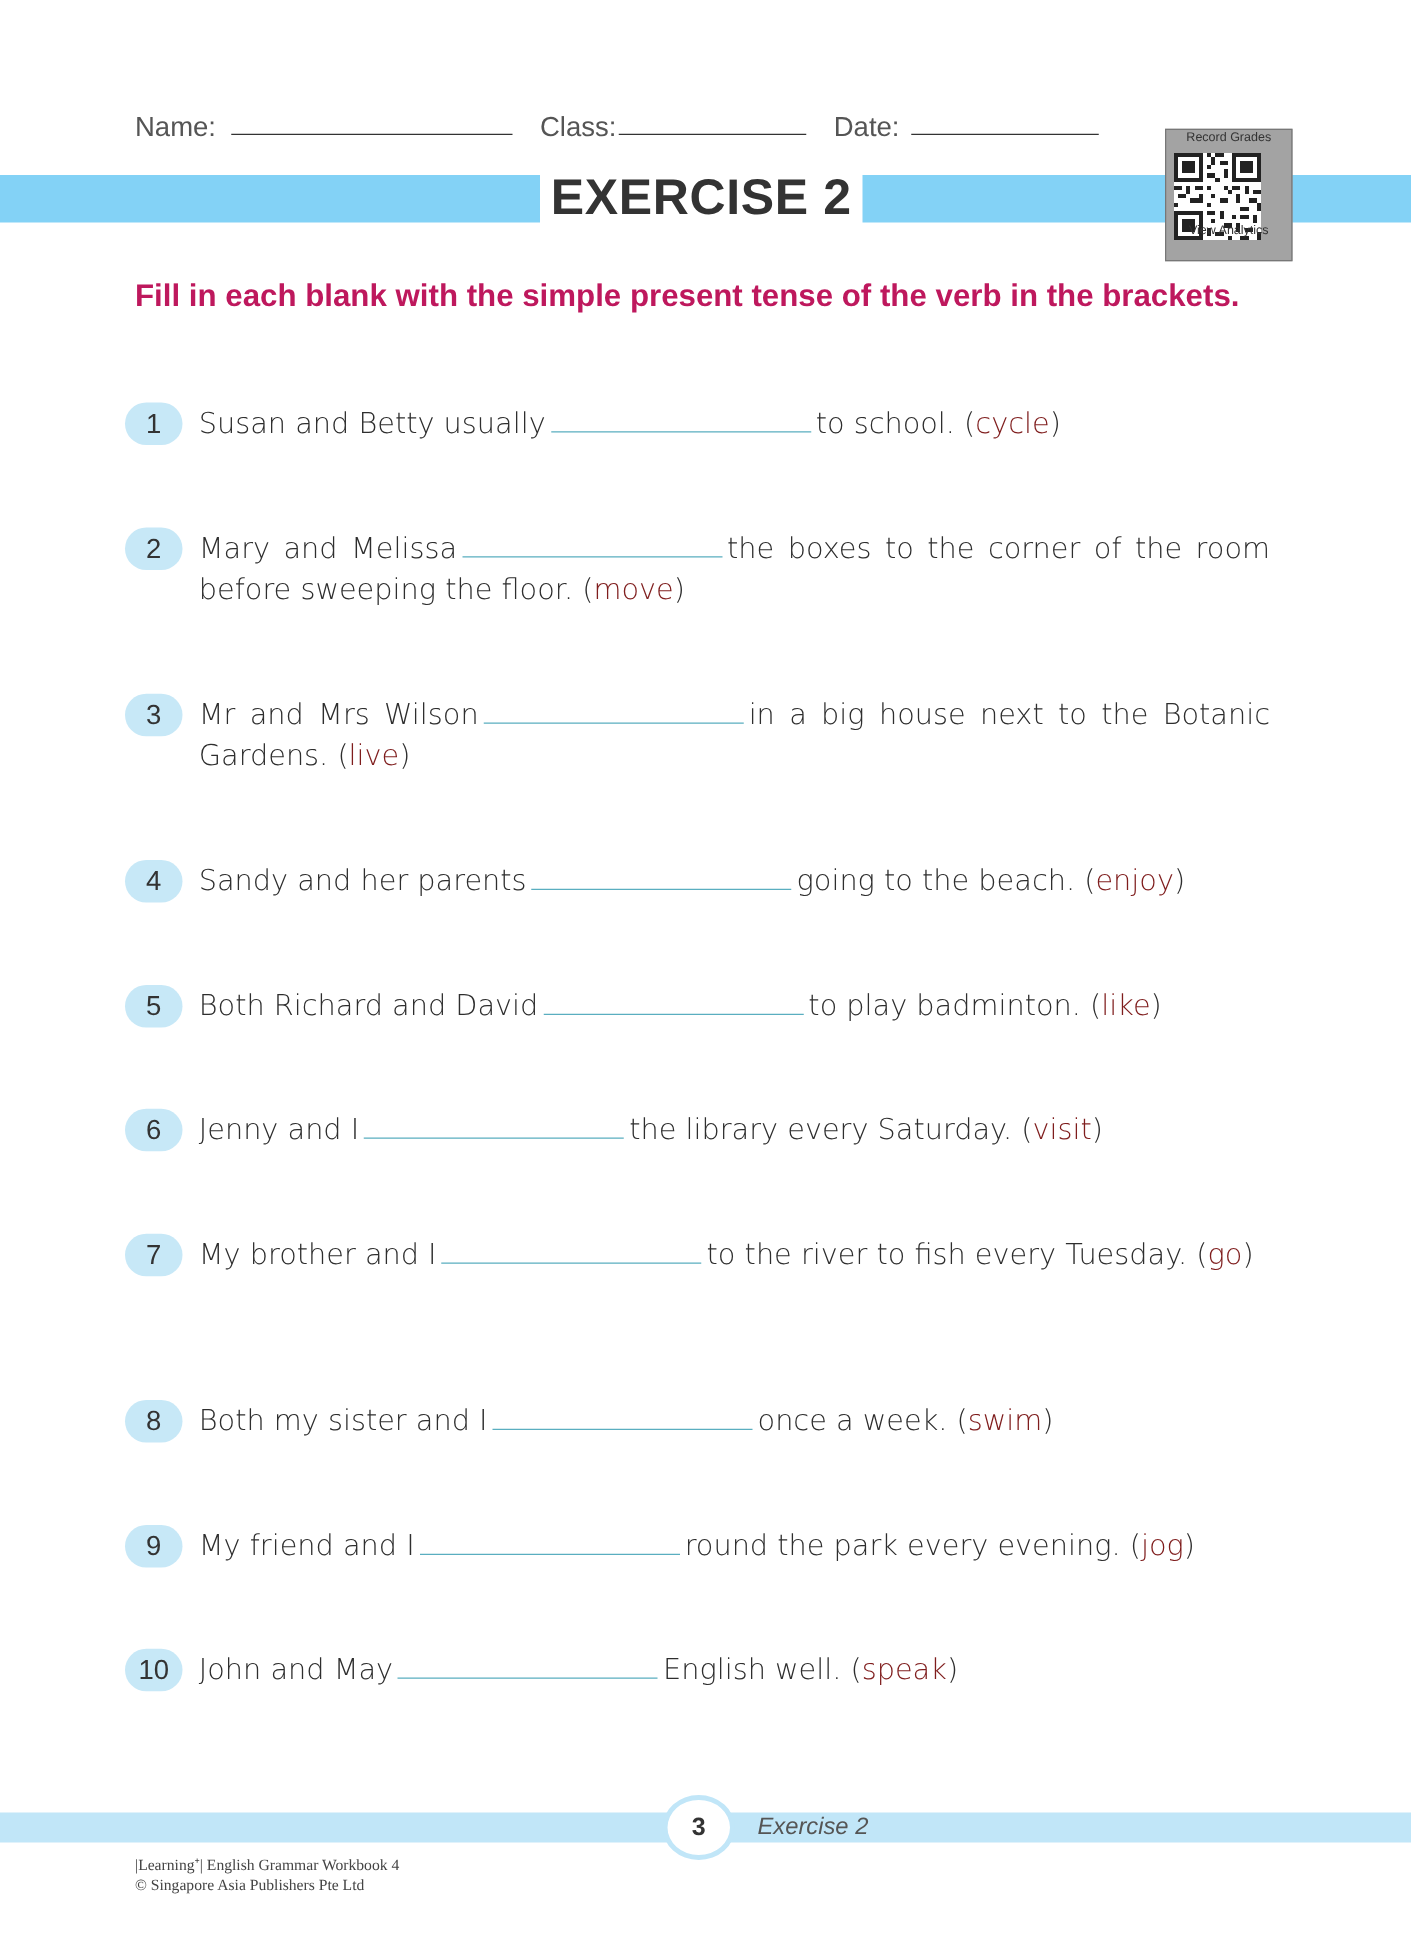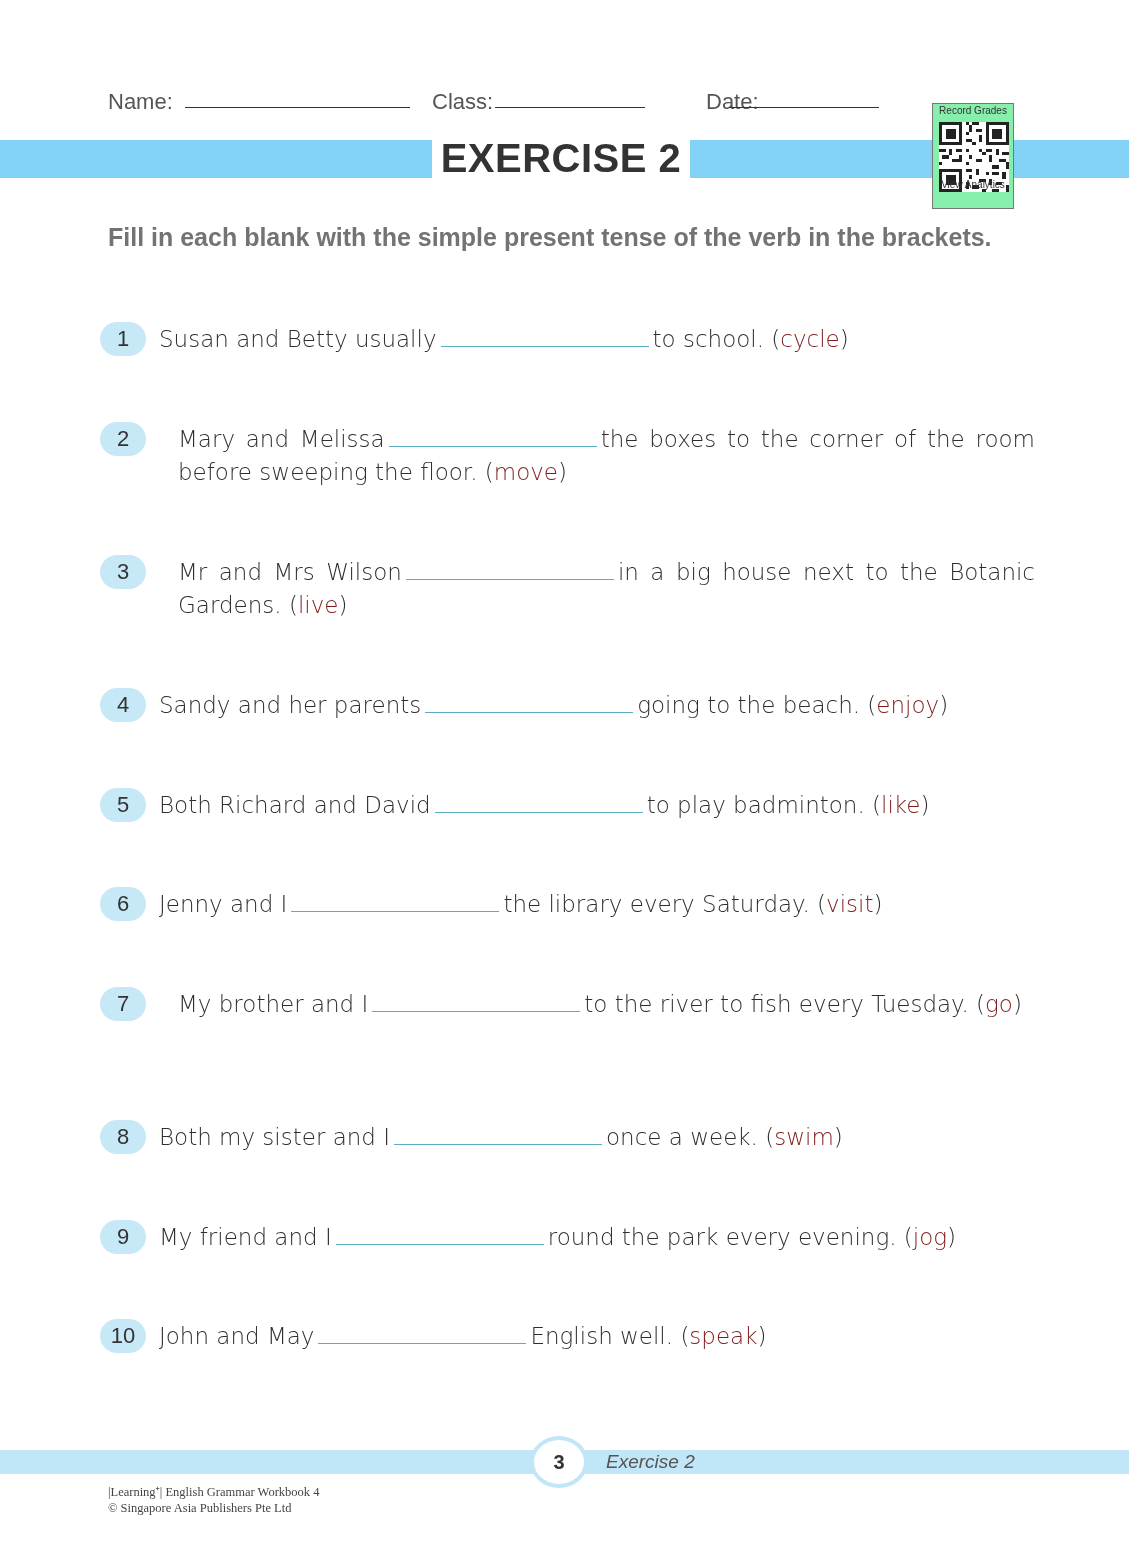--- a/index.html
+++ b/index.html
@@ -22,54 +22,54 @@
     
     .band { background: #83d2f6; top: 140px; height: 38px; }
     .title {
       top: 136px; left: 432px; width: 258px; text-align: center;
       font-family: "Liberation Sans", sans-serif; font-weight: bold;
       font-size: 40px; color: #333; letter-spacing: 0.5px;
     }
 
     
     .qr {
-      left: 932px; top: 103px; width: 82px; height: 106px;
-      background: #86efac; border: 1px solid #777; box-sizing: border-box;
+      left: 932px; top: 103px; width: 102px; height: 106px;
+      background: #a3a3a3; border: 1px solid #777; box-sizing: border-box;
     }
     .qr-top, .qr-bottom {
       position: absolute; left: 0; width: 100%; text-align: center;
       font-family: "Liberation Sans", sans-serif; font-size: 10px; color: #333;
     }
     .qr-top { top: 1px; }
     .qr-bottom { bottom: 18px; }
     .qr-code { position: absolute; left: 6px; top: 17px; width: 70px; height: 72px; }
 
     
     .instruction {
       left: 108px; top: 220px; width: 908px;
       font-family: "Liberation Sans", sans-serif; font-weight: bold;
-      font-size: 25px; line-height: 34px; color: #737373;
+      font-size: 25px; line-height: 34px; color: #be185d;
       text-align: justify;
     }
 
     
     .q { left: 100px; width: 916px; }
     .badge {
       position: absolute; left: 0; top: 0;
       width: 46px; height: 34px; border-radius: 17px;
       background: #c7e8f7; color: #333;
       font-family: "Liberation Sans", sans-serif; font-size: 22px;
       line-height: 34px; text-align: center;
     }
     .q-text {
       position: absolute; left: 59px; top: 1px; width: 857px;
       font-family: "DejaVu Sans", sans-serif; font-size: 23px;
       line-height: 33px; color: #2e2e2e; font-weight: 300;
     }
-    .q-text.justify { text-align: justify; text-align-last: left; margin-left: 19px; }
+    .q-text.justify { text-align: justify; text-align-last: left; }
     .blank {
       display: inline-block; width: 208px; height: 20px;
       border-bottom: 1.5px solid #5aaec0; vertical-align: baseline;
       margin: 0 4px;
     }
     .verb { color: #7f1d1d; }
 
     
     .footer-band { left: 0; top: 1450px; width: 1129px; height: 24px; background: #c1e6f8; }
     .page-circle {
@@ -88,21 +88,21 @@
       font-family: "Liberation Serif", serif; font-size: 12.5px; line-height: 16px; color: #444;
     }
   </style>
 </head>
 <body>
 
 <span class="abs field-label" style="left:108px;">Name:</span>
 <div class="abs field-line" style="left:185px; width:225px;"></div>
 <span class="abs field-label" style="left:432px;">Class:</span>
 <div class="abs field-line" style="left:495px; width:150px;"></div>
-<span class="abs field-label" style="left:667px;margin-left:39px;">Date:</span>
+<span class="abs field-label" style="left:667px;">Date:</span>
 <div class="abs field-line" style="left:729px; width:150px;"></div>
 
 <div class="abs band" style="left:0; width:432px;"></div>
 <div class="abs band" style="left:690px; width:439px;"></div>
 <div class="abs title">EXERCISE 2</div>
 
 <div class="abs qr">
   <div class="qr-top">Record Grades</div>
   <svg class="qr-code" viewBox="0 0 21 21" shape-rendering="crispEdges">
     <rect width="21" height="21" fill="#fff"></rect>

